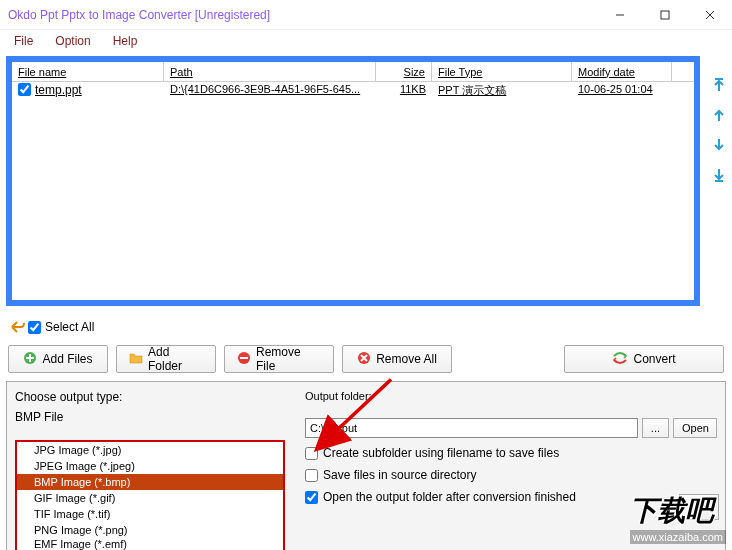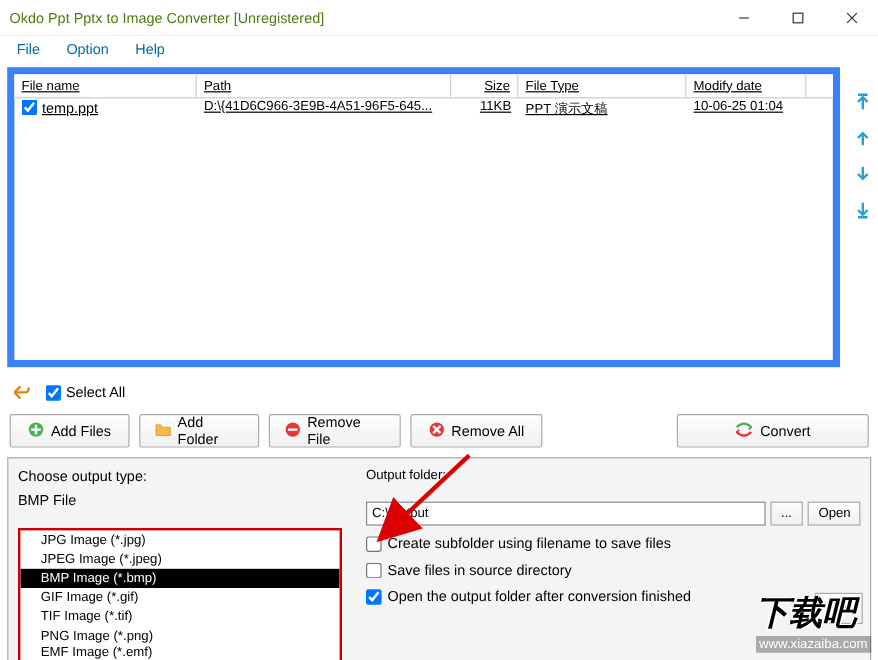--- a/index.html
+++ b/index.html
@@ -1,60 +1,60 @@
 <!DOCTYPE html>
 <html><head>
 <meta charset="utf-8">
 <style>
 * { margin: 0; padding: 0; box-sizing: border-box; font-family: "Segoe UI", Tahoma, sans-serif; font-size: 12px; }
 body { background: #fff; width: 732px; height: 550px; overflow: hidden; position: relative; }
 
 .titlebar { height: 30px; display: flex; align-items: center; justify-content: space-between; padding: 0 0 0 8px; background: #fff; border-bottom: 1px solid #eee; }
-.titlebar-title { color: #4d7c0f; font-size: 12px; }
+.titlebar-title { color: #8b5cf6; font-size: 12px; }
 .win-controls { display: flex; }
 .win-btn { width: 45px; height: 30px; display: flex; align-items: center; justify-content: center; cursor: pointer; }
 
 .menubar { height: 22px; display: flex; align-items: center; padding: 0 4px; gap: 2px; }
-.menu-item { padding: 2px 10px; color: #0369a1; cursor: pointer; }
+.menu-item { padding: 2px 10px; color: #7f1d1d; cursor: pointer; }
 
 .filelist-area { margin: 4px 6px 5px 6px; border: 6px solid #3b82f6; height: 250px; position: relative; background: #fff; text-decoration: underline; }
 .list-header { display: flex; background: #fff; border-bottom: 1px solid #ccc; height: 20px; }
 .list-header > div { padding: 2px 6px; border-right: 1px solid #ccc; display: flex; align-items: center; font-size: 11px; }
 .list-header > div:last-child { border-right: none; }
 .list-row { display: flex; height: 18px; }
 .list-row > div { padding: 1px 6px; font-size: 11px; display: flex; overflow: hidden; white-space: nowrap; }
 .c-name { width: 152px; }
 .c-path { width: 212px; }
 .c-size { width: 56px; justify-content: flex-end; }
 .c-type { width: 140px; }
 .c-date { width: 100px; }
 .c-last { flex: 1; }
 .arrow-icon { width: 18px; height: 18px; display: flex; align-items: center; justify-content: center; cursor: pointer; }
 
-.toolbar-row { display: flex; align-items: center; padding: 6px 8px; gap: 10px; }
+.toolbar-row { display: flex; align-items: center; padding: 6px 8px; }
 .back-arrow { width: 20px; height: 20px; display: flex; align-items: center; justify-content: center; cursor: pointer; }
 .selectall { display: flex; align-items: center; gap: 4px; }
 
 .btn-row { display: flex; padding: 2px 8px 8px 8px; gap: 8px; }
 .btn { height: 28px; border: 1px solid #aaa; background: linear-gradient(#fdfdfd, #f0f0f0); display: flex; align-items: center; justify-content: center; gap: 5px; cursor: pointer; padding: 0 12px; font-size: 12px; font-weight: normal; border-radius: 2px; }
 .wide { width: 100px; }
 .wider { width: 110px; }
 .convert-btn { width: 160px; margin-left: auto; }
 
 .bottom-panel { margin: 0 6px 6px 6px; border: 1px solid #aaa; background: #f4f4f4; padding: 8px; display: flex; gap: 20px; height: 178px; }
 .left-panel { width: 270px; position: relative; }
 .right-panel { flex: 1; }
 
 .panel-label { font-size: 11px; margin-bottom: 16px; display: flex; gap: 6px; flex-direction: column; }
 .output-type-list { border: 2px solid #c00; height: 130px; overflow-y: auto; background: #fff; }
 .output-type-list::-webkit-scrollbar { width: 16px; }
 .output-type-list::-webkit-scrollbar-track { background: #f0f0f0; border-left: 1px solid #ccc; }
 .output-type-list::-webkit-scrollbar-thumb { background: #ccc; border: 1px solid #aaa; }
 .type-item { padding: 2px 17px; font-size: 11px; cursor: pointer; }
-.type-item.selected { background: #000000; color: #fff; }
+.type-item.selected { background: #c2410c; color: #fff; }
 
 .output-folder-row { display: flex; gap: 4px; margin-bottom: 8px; }
 .folder-input { flex: 1; border: 1px solid #888; padding: 2px 4px; font-size: 11px; height: 20px; background: #fff; }
 .folder-btn { border: 1px solid #aaa; background: linear-gradient(#fdfdfd, #f0f0f0); padding: 0 8px; height: 20px; cursor: pointer; font-size: 11px; }
 .cb-row { display: flex; align-items: center; gap: 5px; margin: 8px 0; font-size: 11px; }
 .gear-btn { position: absolute; right: 0; bottom: 0; border: 1px solid #aaa; background: linear-gradient(#fdfdfd,#f0f0f0); width: 40px; height: 26px; display: flex; align-items: center; justify-content: center; cursor: pointer; }
 
 .red-arrow { position: absolute; left: 305px; top: 375px; width: 100px; height: 90px; pointer-events: none; z-index: 10; }
 
 .watermark { position: absolute; right: 6px; bottom: 6px; pointer-events: none; z-index: 20; }

